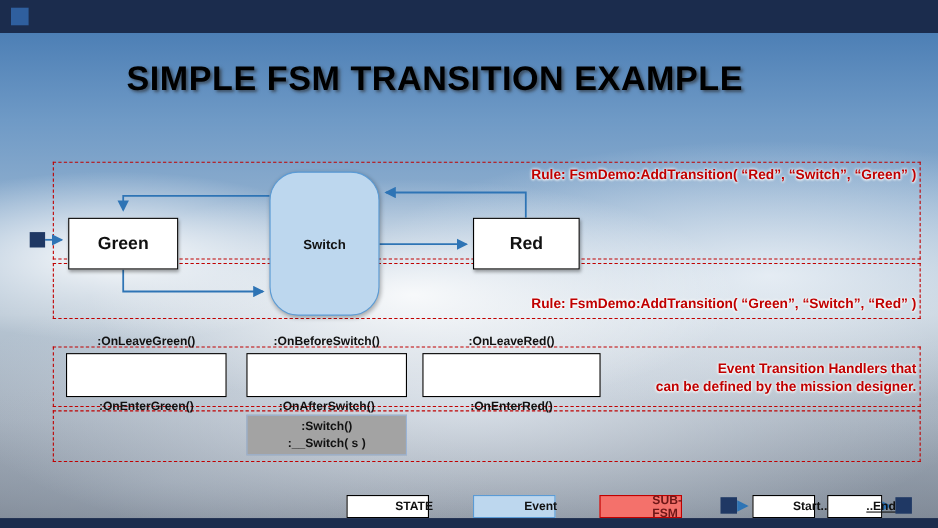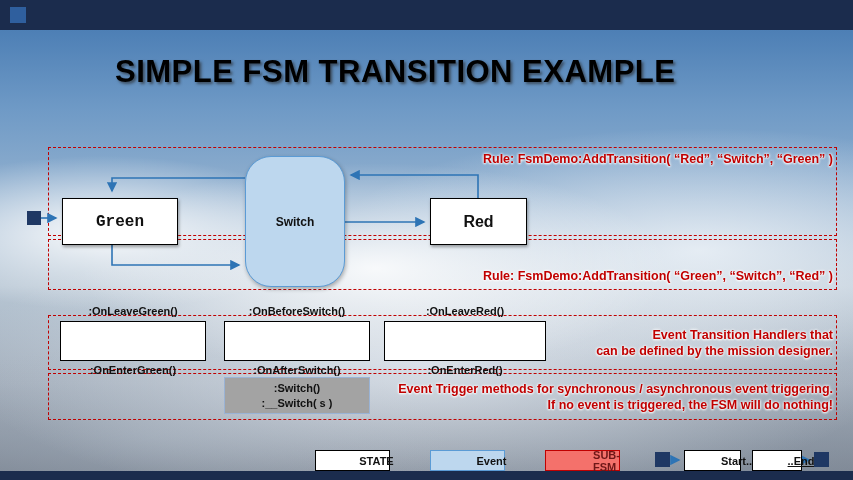--- a/index.html
+++ b/index.html
@@ -46,21 +46,21 @@
   .rect4{left:48px;top:373px;width:789px;height:47px;}
   
   .arrows{position:absolute;left:0;top:0;width:853px;height:480px;pointer-events:none;}
   
   .state-box{
     position:absolute;display:flex;align-items:center;justify-content:center;
     background:#fff;border:1.3px solid #000;box-sizing:border-box;
     font-size:16px;font-weight:bold;color:#111;
     box-shadow:1px 2px 3px rgba(0,0,0,.35);
   }
-  .box-green{left:62px;top:198px;width:116px;height:47px;font-family:Liberation Mono, monospace;}
+  .box-green{left:62px;top:198px;width:100px;height:47px;}
   .box-red{left:430px;top:198px;width:97px;height:47px;}
   .event-box{
     position:absolute;left:245px;top:156px;width:100px;height:131px;
     display:flex;align-items:center;justify-content:center;
     background:#BDD7EE;border:1.5px solid #5B9BD5;border-radius:26px;box-sizing:border-box;
     font-size:12px;font-weight:bold;color:#111;
     box-shadow:1px 2px 4px rgba(0,0,0,.3);
   }
   .start-square{position:absolute;left:27px;top:211px;width:14px;height:14px;background:#1F3864;}
   
@@ -161,24 +161,20 @@
   </div>
   <div class="red-note handlers-note">
     <div>Event Transition Handlers that</div>
     <div>can be defined by the mission designer.</div>
   </div>
 
   <div class="trigger-box">
     <div>:Switch()</div>
     <div>:__Switch( s )</div>
   </div>
-  <div class="red-note triggers-note">
-    <div>Event Trigger methods for synchronous / asynchronous event triggering.</div>
-    <div>If no event is triggered, the FSM will do nothing!</div>
-  </div>
 
   <div class="legend-box lg-state">STATE</div>
   <div class="legend-box lg-event">Event</div>
   <div class="legend-box lg-subfsm">SUB-FSM</div>
   <div class="lg-square lg-sq-start"></div>
   <div class="legend-box lg-start">Start..</div>
   <div class="legend-box lg-end">..End</div>
   <div class="lg-square lg-sq-end"></div>
 
   <div class="bottombar"></div>

